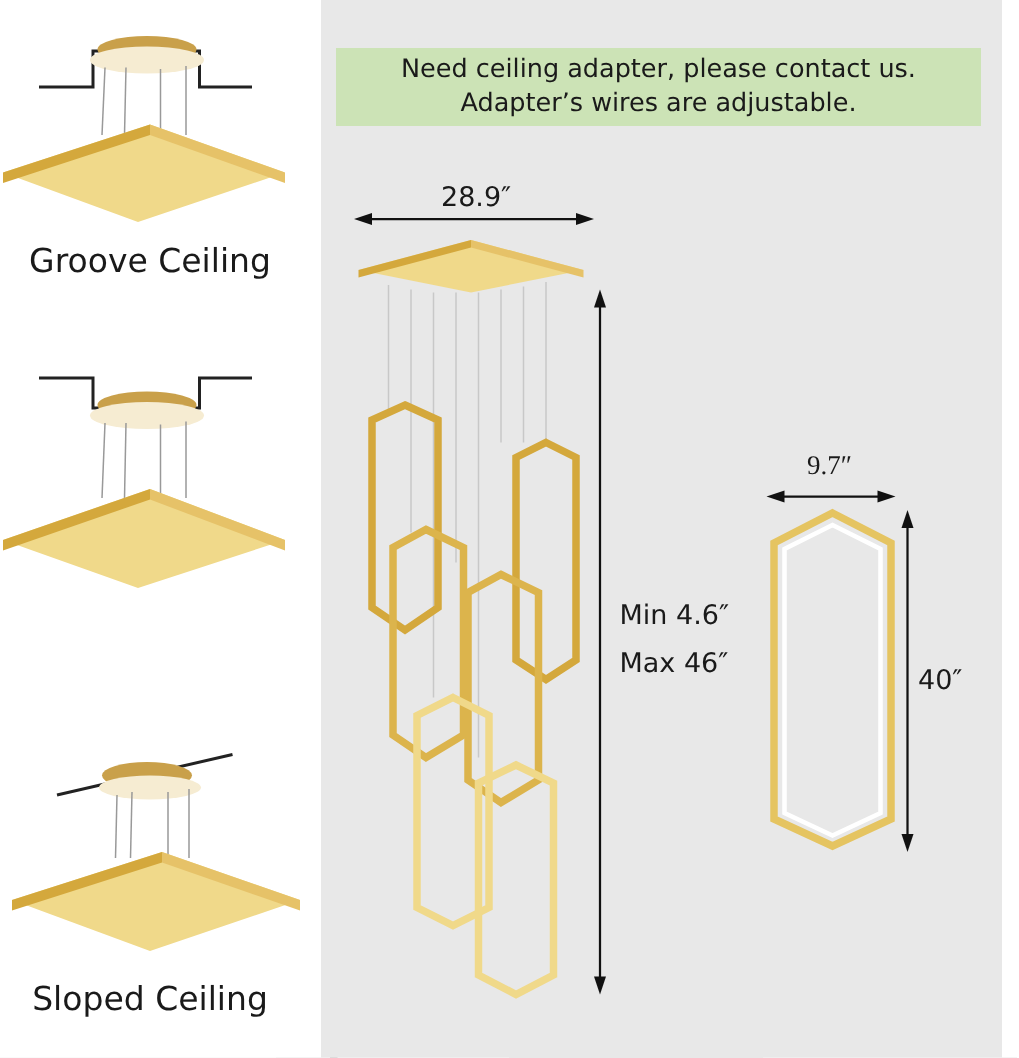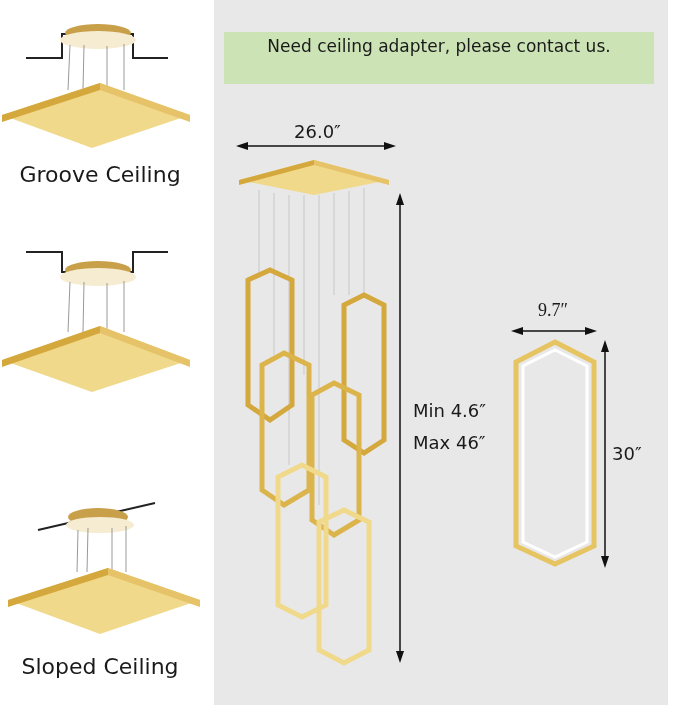--- a/index.html
+++ b/index.html
@@ -57,23 +57,24 @@
     <polygon points="108,68 200,100 200,107 108,75" fill="#e6c268"></polygon>
   </svg>
   <div class="mount-label" style="top:654px;">Sloped Ceiling</div>
 </div>
 
 <div class="divider"></div>
 
 <div class="right">
   <div class="note">
     <div>Need ceiling adapter, please contact us.</div>
+    <div>Adapter’s wires are adjustable.</div>
   </div>
 
-  <div class="dim" style="left:80px;top:121px;">26.0″</div>
+  <div class="dim" style="left:80px;top:121px;">28.9″</div>
   <svg width="160" height="10" style="left:22px;top:141px;">
     <line x1="4" y1="5" x2="156" y2="5" stroke="#111" stroke-width="1.5"></line>
     <polygon points="0,5 12,1 12,9" fill="#111"></polygon>
     <polygon points="160,5 148,1 148,9" fill="#111"></polygon>
   </svg>
 
   <svg width="160" height="500" style="left:20px;top:155px;">
     <polygon points="5,25 80,5 155,25 80,40" fill="#f0d98a"></polygon>
     <polygon points="5,25 80,5 80,10 5,30" fill="#d4a83c"></polygon>
     <polygon points="80,5 155,25 155,30 80,10" fill="#e6c268"></polygon>
@@ -113,14 +114,14 @@
   </svg>
   <svg width="90" height="230" style="left:296px;top:338px;">
     <polygon points="45,4 84,24 84,208 45,226 6,208 6,24" fill="none" stroke="#e5c461" stroke-width="5"></polygon>
     <polygon points="45,12 77,28 77,204 45,219 13,204 13,28" fill="none" stroke="#ffffff" stroke-width="3"></polygon>
   </svg>
   <svg width="10" height="228" style="left:386px;top:340px;">
     <line x1="5" y1="4" x2="5" y2="224" stroke="#111" stroke-width="1.5"></line>
     <polygon points="5,0 1,12 9,12" fill="#111"></polygon>
     <polygon points="5,228 1,216 9,216" fill="#111"></polygon>
   </svg>
-  <div class="dim" style="left:398px;top:443px;">30″</div>
+  <div class="dim" style="left:398px;top:443px;">40″</div>
 </div>
 
 </body></html>

